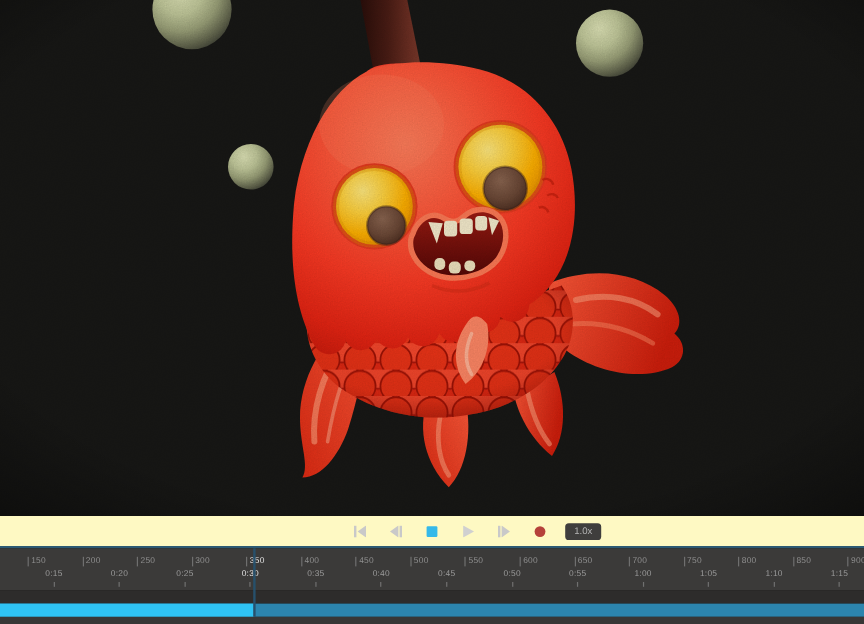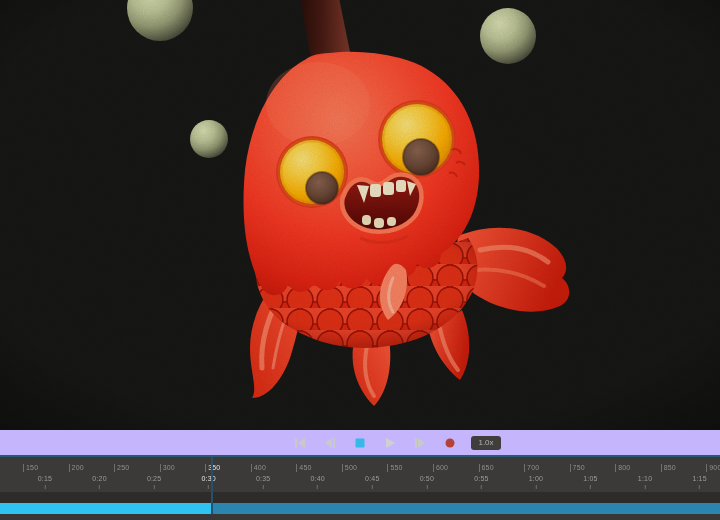--- a/index.html
+++ b/index.html
@@ -1,21 +1,21 @@
 <!DOCTYPE html>
 <html><head>
 <meta charset="utf-8">
 <style>
   html,body{margin:0;padding:0;background:#111;}
   .app{position:relative;width:720px;height:520px;overflow:hidden;background:#181816;
        font-family:"Liberation Sans", sans-serif;}
   
   .stage{position:absolute;top:0;left:0;width:720px;height:430px;}
   
-  .transport{position:absolute;top:430px;left:0;width:720px;height:25px;background:#c4b5fd;
+  .transport{position:absolute;top:430px;left:0;width:720px;height:25px;background:#fef9c3;
              display:flex;align-items:center;justify-content:center;text-align:center;}
   .controls{display:flex;align-items:center;gap:12px;transform:translateX(36px);}
   .btn{display:flex;align-items:center;justify-content:center;width:18px;height:16px;cursor:pointer;}
   .btn svg{display:block;}
   .speed-btn{padding:2px 7px;background:#3f3e3d;border-radius:3px;font-size:8px;color:#b3b3b3;
              line-height:10px;cursor:pointer;}
   
   .sep{position:absolute;top:455px;left:0;width:720px;height:2px;background:#2c5a73;}
   
   .ruler{position:absolute;top:457px;left:0;width:720px;height:35px;background:#3b3a39;}

